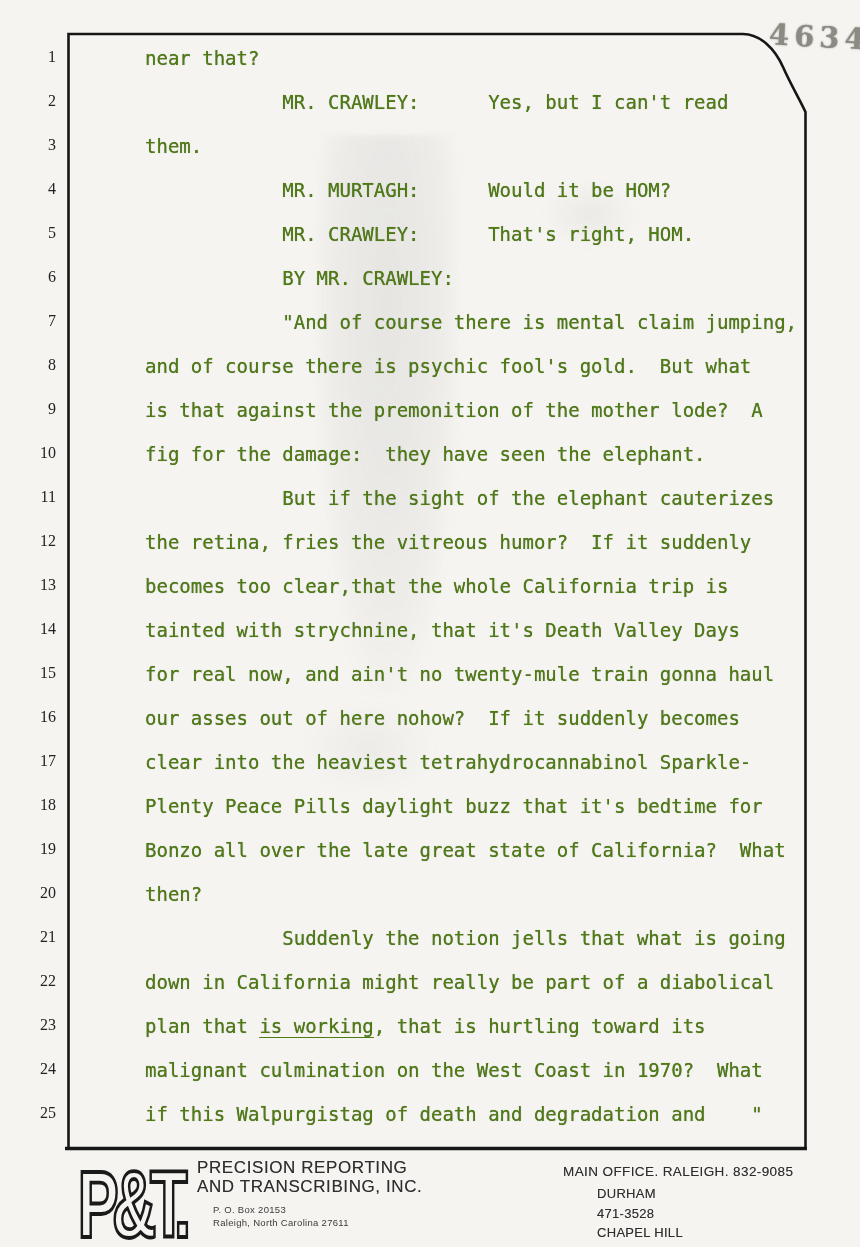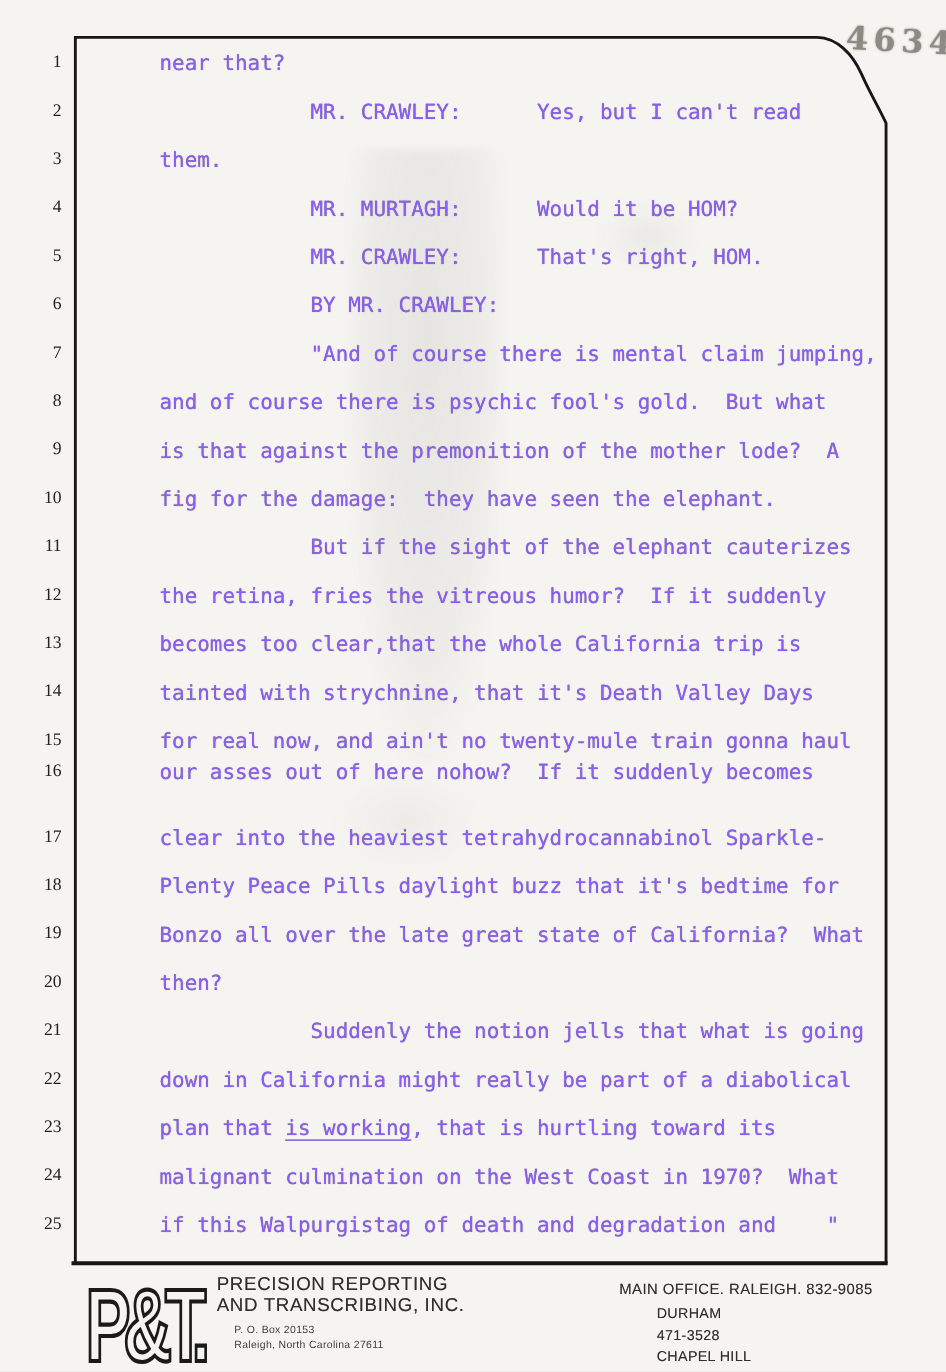--- a/index.html
+++ b/index.html
@@ -30,21 +30,21 @@
   #lines{position:absolute;left:0;top:0;width:860px;height:1247px;}
   .row{position:absolute;left:0;width:860px;height:30px;}
   .ln{
     position:absolute;left:18px;top:3px;width:38px;text-align:right;
     font-family:"Liberation Serif",serif;font-size:16px;color:#222;
   }
   .txt{
     position:absolute;left:145px;top:0;
     white-space:pre;
     font-family:"DejaVu Sans Mono",monospace;
-    font-size:19px;line-height:26px;color:#8b5cf6;
+    font-size:19px;line-height:26px;color:#4d7c0f;
     text-shadow:0 0 .7px rgba(25,25,25,.6);
   }
   .txt .u{text-decoration:underline;text-underline-offset:4px;}
   
   .frame{position:absolute;left:0;top:0;pointer-events:none;}
   
   .logo{position:absolute;left:76px;top:1152px;}
   .co{
     position:absolute;left:197px;top:1158px;
     font-size:17px;letter-spacing:.6px;color:#2e2e2e;line-height:19px;
@@ -137,21 +137,21 @@
         <span class="txt"><span>becomes too clear,that the whole California trip is</span></span>
       </div>
       <div class="row" style="top: 617px;">
         <span class="ln">14</span>
         <span class="txt"><span>tainted with strychnine, that it's Death Valley Days</span></span>
       </div>
       <div class="row" style="top: 661px;">
         <span class="ln">15</span>
         <span class="txt"><span>for real now, and ain't no twenty-mule train gonna haul</span></span>
       </div>
-      <div class="row" style="top: 689px;">
+      <div class="row" style="top: 705px;">
         <span class="ln">16</span>
         <span class="txt"><span>our asses out of here nohow?  If it suddenly becomes</span></span>
       </div>
       <div class="row" style="top: 749px; padding-left: 22px;">
         <span class="ln">17</span>
         <span class="txt"><span>clear into the heaviest tetrahydrocannabinol Sparkle-</span></span>
       </div>
       <div class="row" style="top: 793px;">
         <span class="ln">18</span>
         <span class="txt"><span>Plenty Peace Pills daylight buzz that it's bedtime for</span></span>

